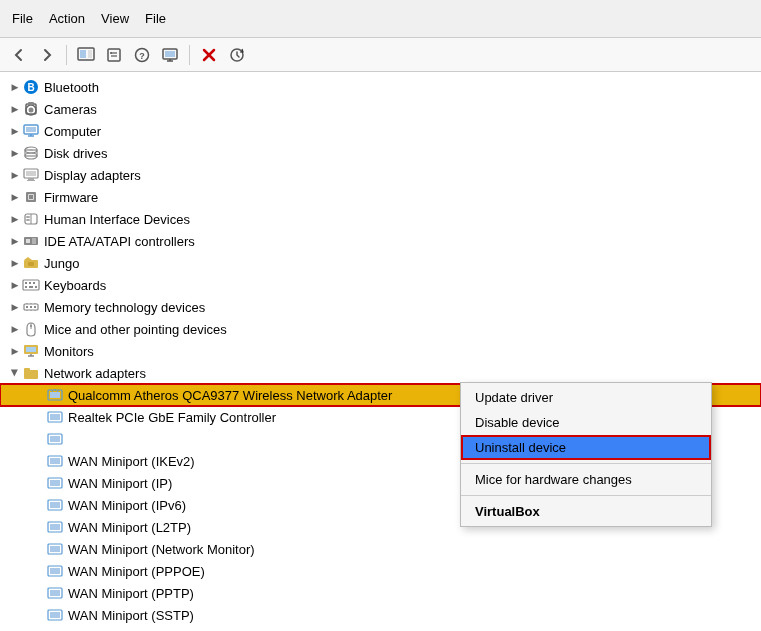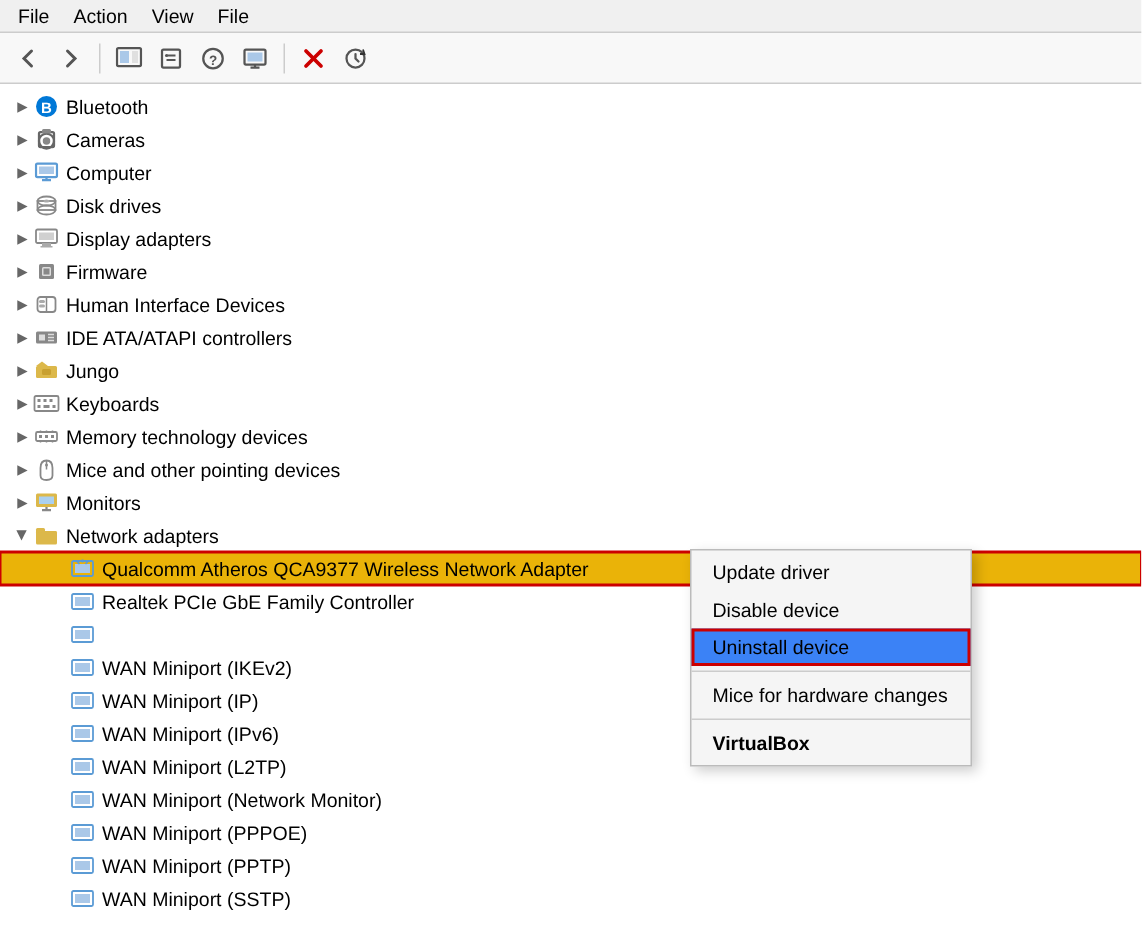--- a/index.html
+++ b/index.html
@@ -10,21 +10,21 @@
       width: 761px;
       height: 631px;
       overflow: hidden;
       user-select: none;
     }
 
     
     .menubar {
       display: flex;
       align-items: center;
-      height: 22px;
+      height: 38px;
       background: #f0f0f0;
       border-bottom: 1px solid #ccc;
       padding: 0 4px;
     }
     .menubar-item {
       padding: 2px 8px;
       cursor: pointer;
       font-size: 13px;
     }
 
@@ -112,21 +112,21 @@
     
     .tree-child {
       padding-left: 32px;
     }
 
     
     .context-menu {
       position: absolute;
       left: 460px;
       top: 310px;
-      width: 188px;
+      width: 252px;
       background: #f5f5f5;
       border: 1px solid #bbb;
       box-shadow: 3px 3px 8px rgba(0,0,0,0.2);
       z-index: 100;
       padding: 2px 0;
     }
     .context-menu-item {
       padding: 5px 14px;
       cursor: pointer;
       font-size: 13px;

